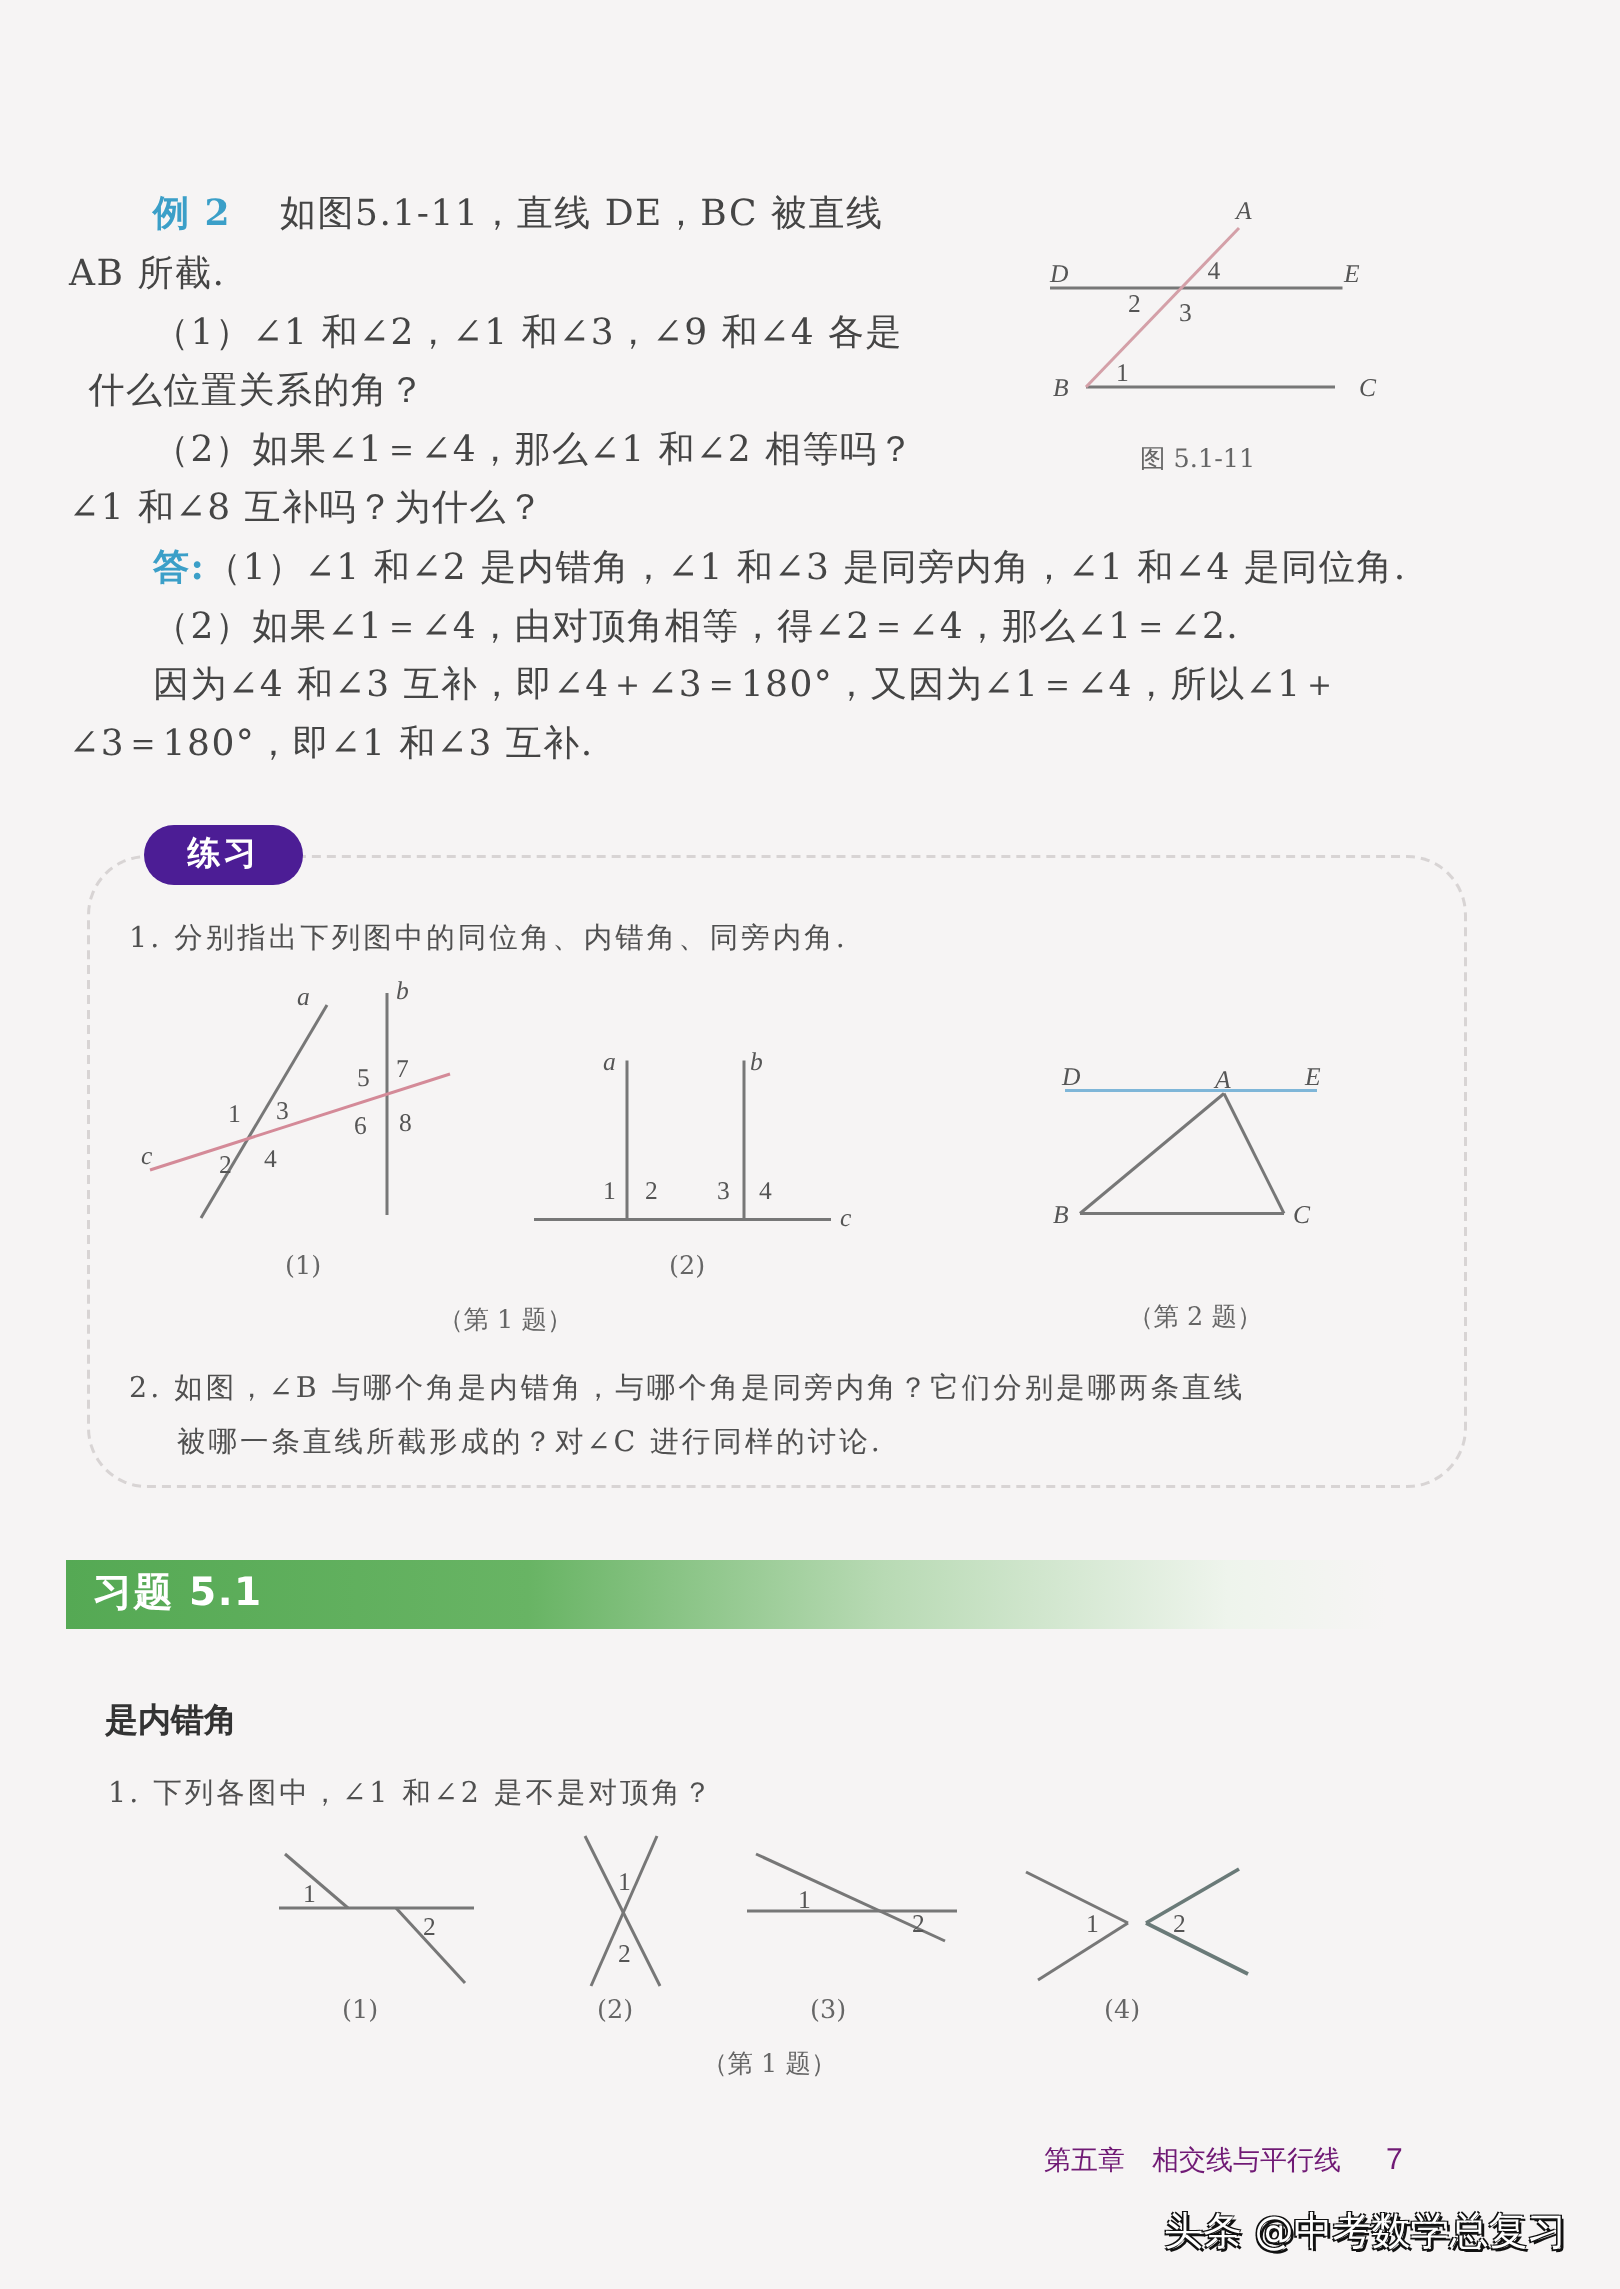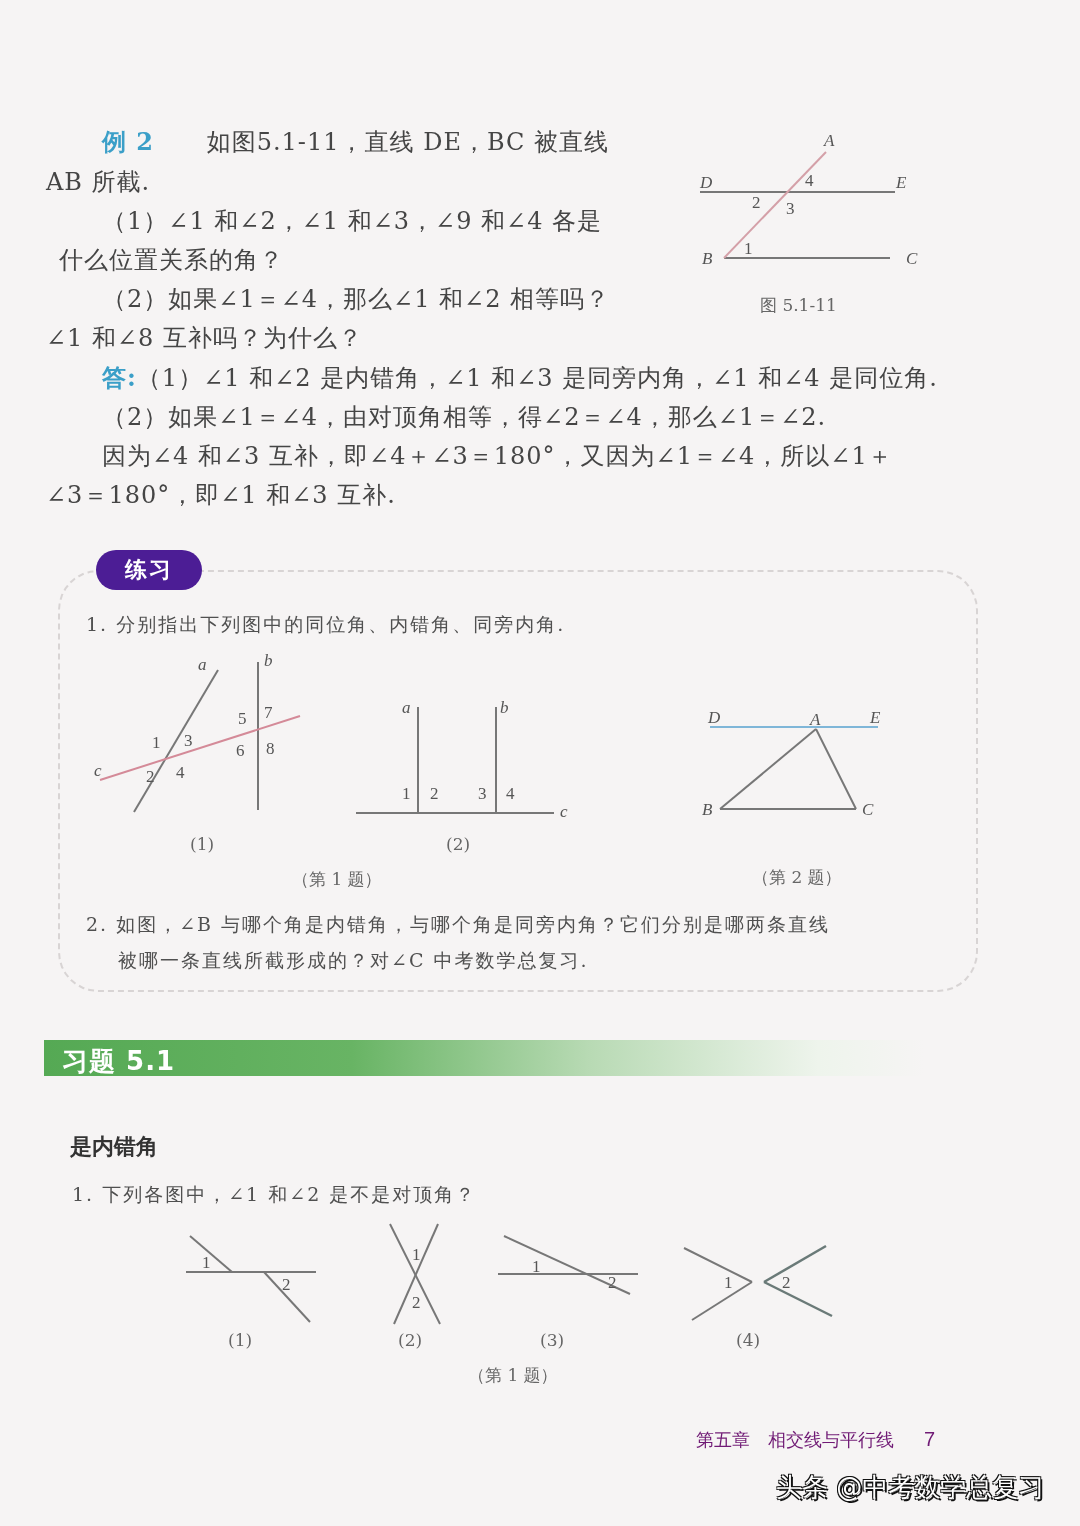--- a/index.html
+++ b/index.html
@@ -10,37 +10,37 @@
   .blue{color:#3b9fc8;font-weight:bold;}
   .fig-label{font-family:"Liberation Serif",serif;font-style:italic;font-size:17px;fill:#555;}
   .fig-num{font-family:"Liberation Serif",serif;font-size:17px;fill:#555;}
   .cap{font-size:17px;color:#666;position:absolute;white-space:nowrap;}
   .practice-box{position:absolute;left:58px;top:570px;width:916px;height:418px;
      border:2px dashed #d8d4d4;border-radius:40px;}
   .practice-pill{position:absolute;left:96px;top:550px;width:106px;height:40px;border-radius:20px;
      background:#4c1d95;color:#fff;font-family:"DejaVu Sans",sans-serif;font-weight:bold;
      font-size:22px;text-align:center;line-height:40px;letter-spacing:2px;}
   .pline{position:absolute;white-space:nowrap;font-size:19px;color:#505050;letter-spacing:2px;}
-  .ex-banner{position:absolute;left:44px;top:1040px;width:880px;height:36px;
+  .ex-banner{position:absolute;left:44px;top:1040px;width:880px;height:46px;
      background:linear-gradient(90deg,#55a954 0%,#68b464 35%,#b8dab4 62%,#eef4ec 88%,#f6f4f4 100%);text-decoration:underline;}
   .ex-title{position:absolute;left:18px;top:4px;color:#fff;font-family:"DejaVu Sans",sans-serif;
      font-weight:bold;font-size:26px;letter-spacing:1px;}
   .review{position:absolute;left:70px;top:1132px;font-family:"DejaVu Sans",sans-serif;font-weight:bold;font-size:22px;color:#333;}
   .footer{position:absolute;left:696px;top:1428px;font-size:18px;color:#701a75;white-space:nowrap;}
   .footer .pg{margin-left:30px;font-family:"Liberation Sans",sans-serif;font-size:20px;}
   .watermark{position:absolute;left:776px;top:1470px;font-family:"DejaVu Sans",sans-serif;font-size:26px;
      color:#fff;white-space:nowrap;text-shadow:2px 2px 0 #111,-1px -1px 0 #111,1px -1px 0 #111,-1px 1px 0 #111;}
 </style>
 </head>
 <body>
 
 <div class="abs" style="left:46px;top:124px;width:620px;height:240px;">
   <div class="line" style="left:56px;top:2px;">
     <span class="blue">例 2</span>
-    <span style="margin-left:44px;">如图5.1-11，直线 DE，BC 被直线</span>
+    <span style="margin-left:24px;">如图5.1-11，直线 DE，BC 被直线</span>
   </div>
   <div class="line" style="top:42px;">AB 所截.</div>
   <div class="line" style="left:56px;top:81px;">（1）∠1 和∠2，∠1 和∠3，∠9 和∠4 各是</div>
   <div class="line" style="top:120px;margin-left:13px;">什么位置关系的角？</div>
   <div class="line" style="left:56px;top:159px;">（2）如果∠1＝∠4，那么∠1 和∠2 相等吗？</div>
   <div class="line" style="top:198px;">∠1 和∠8 互补吗？为什么？</div>
 </div>
 
 <svg class="abs" style="left:690px;top:126px;" width="240" height="200" viewBox="0 0 240 200">
   <line x1="10" y1="66" x2="205" y2="66" stroke="#777" stroke-width="2"></line>
@@ -111,21 +111,21 @@
   <line x1="20" y1="104" x2="156" y2="104" stroke="#777" stroke-width="2"></line>
   <text class="fig-label" x="8" y="18">D</text>
   <text class="fig-label" x="110" y="20">A</text>
   <text class="fig-label" x="170" y="18">E</text>
   <text class="fig-label" x="2" y="110">B</text>
   <text class="fig-label" x="162" y="110">C</text>
 </svg>
 <div class="cap" style="left:752px;top:866px;">（第 2 题）</div>
 
 <div class="pline" style="left:86px;top:912px;">2. 如图，∠B 与哪个角是内错角，与哪个角是同旁内角？它们分别是哪两条直线</div>
-<div class="pline" style="left:118px;top:948px;">被哪一条直线所截形成的？对∠C 中考数学总复习.</div>
+<div class="pline" style="left:118px;top:948px;">被哪一条直线所截形成的？对∠C 进行同样的讨论.</div>
 
 <div class="ex-banner">
   <div class="ex-title">习题 5.1</div>
 </div>
 <div class="review">是内错角</div>
 <div class="pline" style="left:72px;top:1182px;">1. 下列各图中，∠1 和∠2 是不是对顶角？</div>
 
 <svg class="abs" style="left:180px;top:1228px;" width="140" height="100" viewBox="0 0 140 100">
   <line x1="6" y1="44" x2="136" y2="44" stroke="#777" stroke-width="2"></line>
   <line x1="10" y1="8" x2="52" y2="44" stroke="#777" stroke-width="2"></line>

